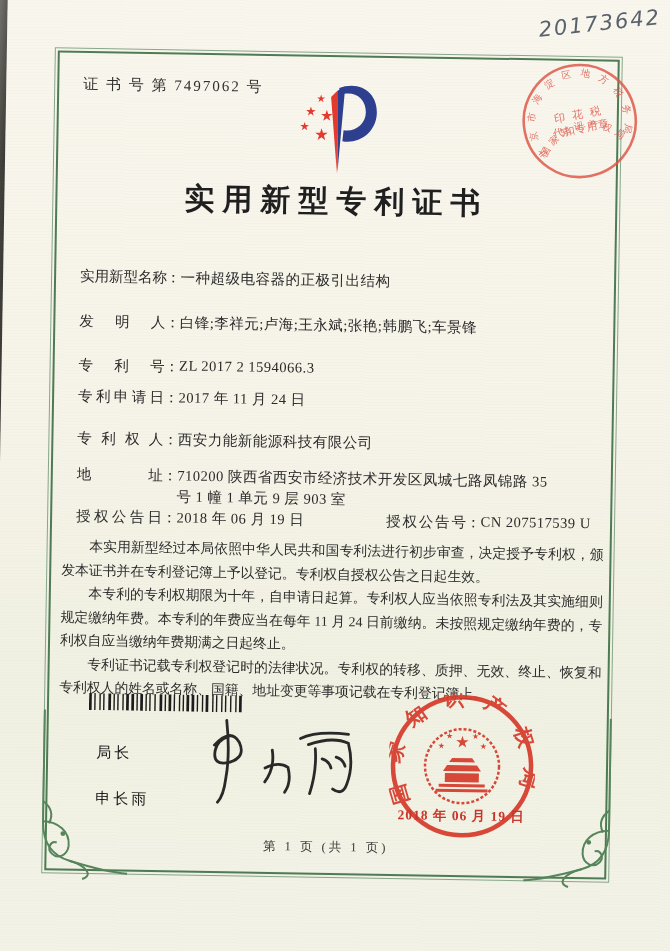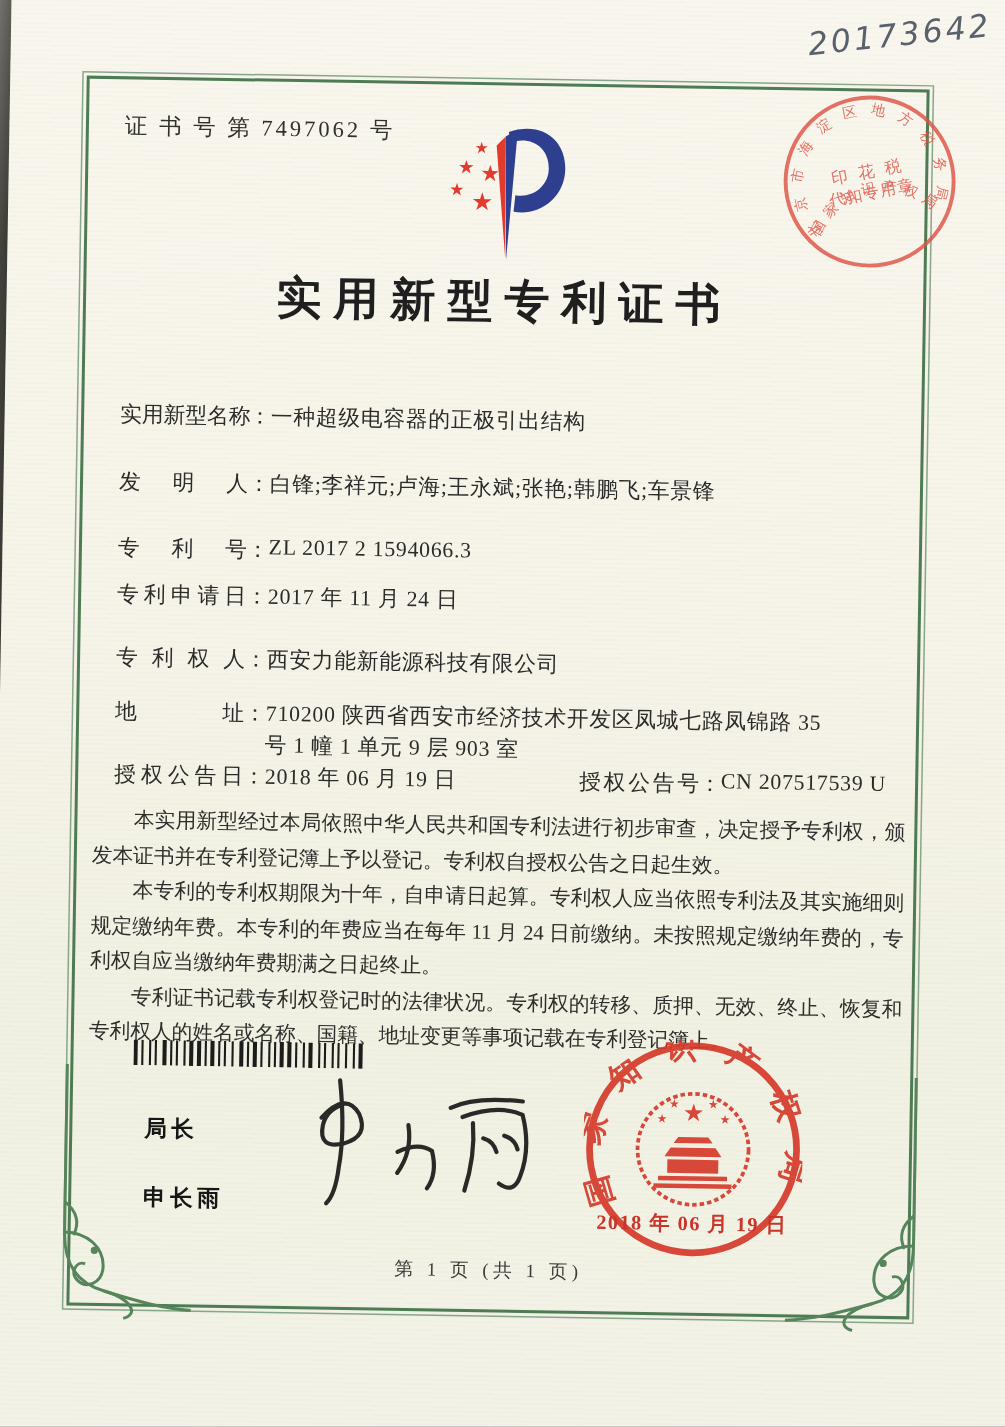--- a/index.html
+++ b/index.html
@@ -35,21 +35,21 @@
   }
   .row{left:28px;font-size:14.5px;color:#2b2b2b;white-space:nowrap;}
   .flabel{display:inline-block;width:86px;text-align:justify;text-align-last:justify;vertical-align:top;}
   .fcolon{display:inline-block;vertical-align:top;}
   .fvalue{display:inline-block;vertical-align:top;letter-spacing:.5px;}
   .grant-right{position:absolute;left:310px;top:0;white-space:nowrap;}
   .grant-right .flabel{width:80px;}
   .paras{left:14px;top:486px;width:542px;font-size:13.8px;line-height:23.5px;color:#2d2d2c;text-align:justify;}
   .paras p{margin:0;text-indent:2em;}
   .signer{left:52px;font-family:"Liberation Sans","DejaVu Sans",sans-serif;
-    font-weight:700;font-size:15px;letter-spacing:3px;color:#161616;}
+    font-weight:400;font-size:15px;letter-spacing:3px;color:#161616;}
   .footer{left:0;top:786px;width:100%;text-align:center;font-size:12.5px;letter-spacing:3px;color:#3a3a38;}
   .seal-date{left:338px;top:752px;width:160px;text-align:center;font-size:13.5px;
     font-weight:bold;color:#c9352a;letter-spacing:1px;white-space:nowrap;z-index:6;}
   .stamp-box{z-index:5;}
   svg{display:block;}
 </style>
 </head>
 <body>
 
 <div class="paper">

